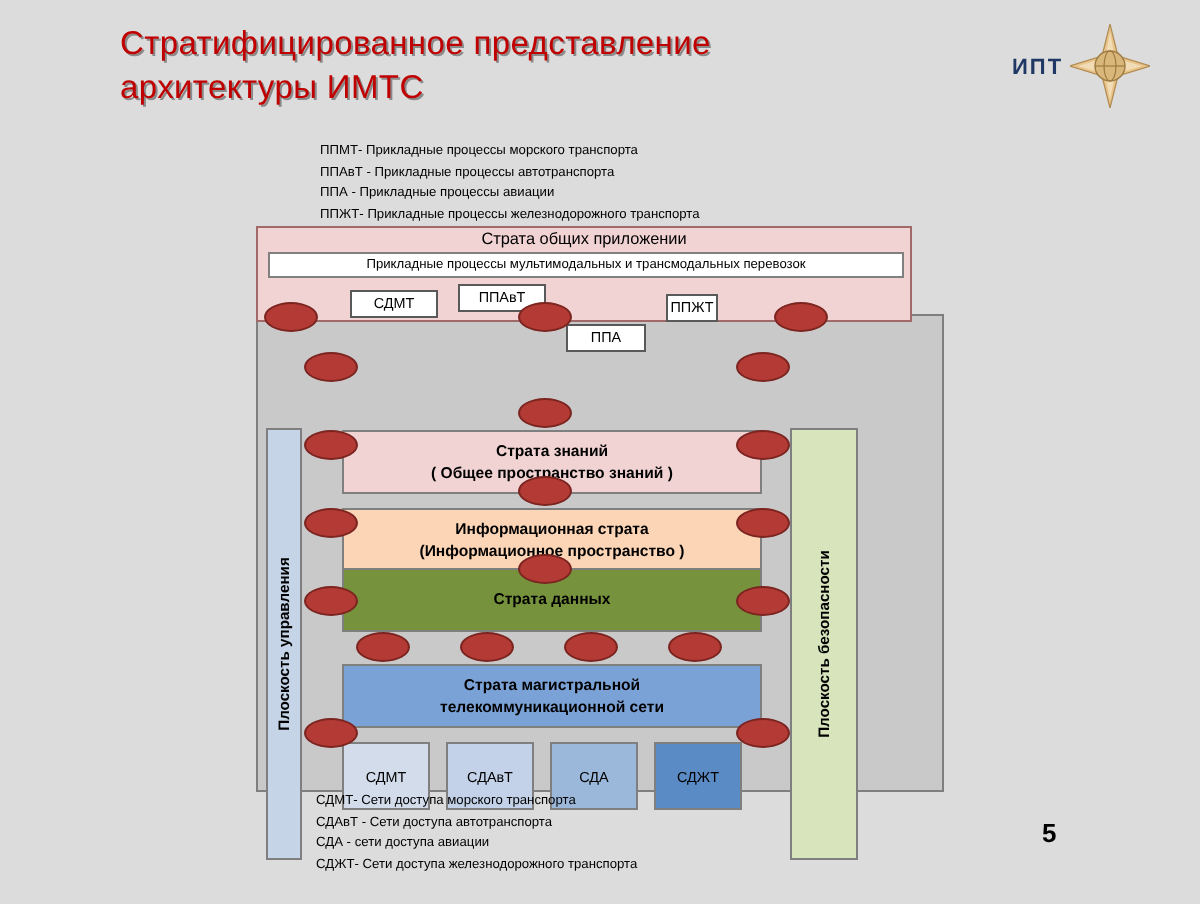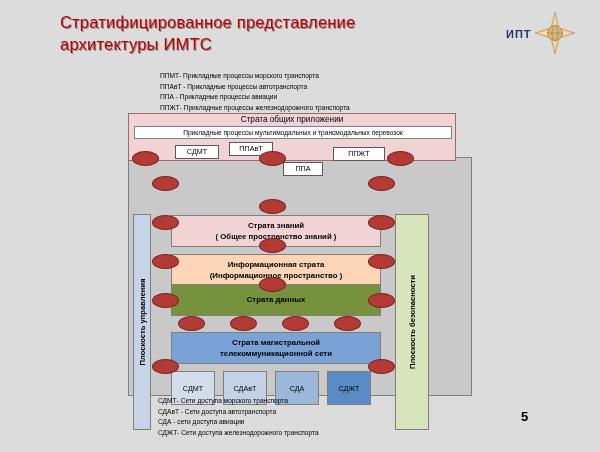--- a/index.html
+++ b/index.html
@@ -67,21 +67,21 @@
     font-size:6.6px;color:#000;text-align:center;line-height:11px;
   }
   .app-box{
     position:absolute;height:14px;background:#fff;
     border:1px solid #595959;box-sizing:border-box;
     font-size:7.2px;color:#000;text-align:center;line-height:12px;
   }
   .app-1{left:46px;top:31px;width:44px;}
   .app-2{left:100px;top:28px;width:44px;}
   .app-3{left:154px;top:48px;width:40px;}
-  .app-4{left:204px;top:33px;width:52px;}
+  .app-4{left:204px;top:33px;width:26px;}
 
   
   .plane{
     position:absolute;top:56px;width:18px;height:216px;
     box-sizing:border-box;border:1px solid #7f7f7f;
   }
   .plane-left{left:4px;background:#c6d4e8;}
   .plane-right{left:266px;width:34px;background:#d7e4bc;}
   .plane-label{
     position:absolute;left:50%;top:50%;

